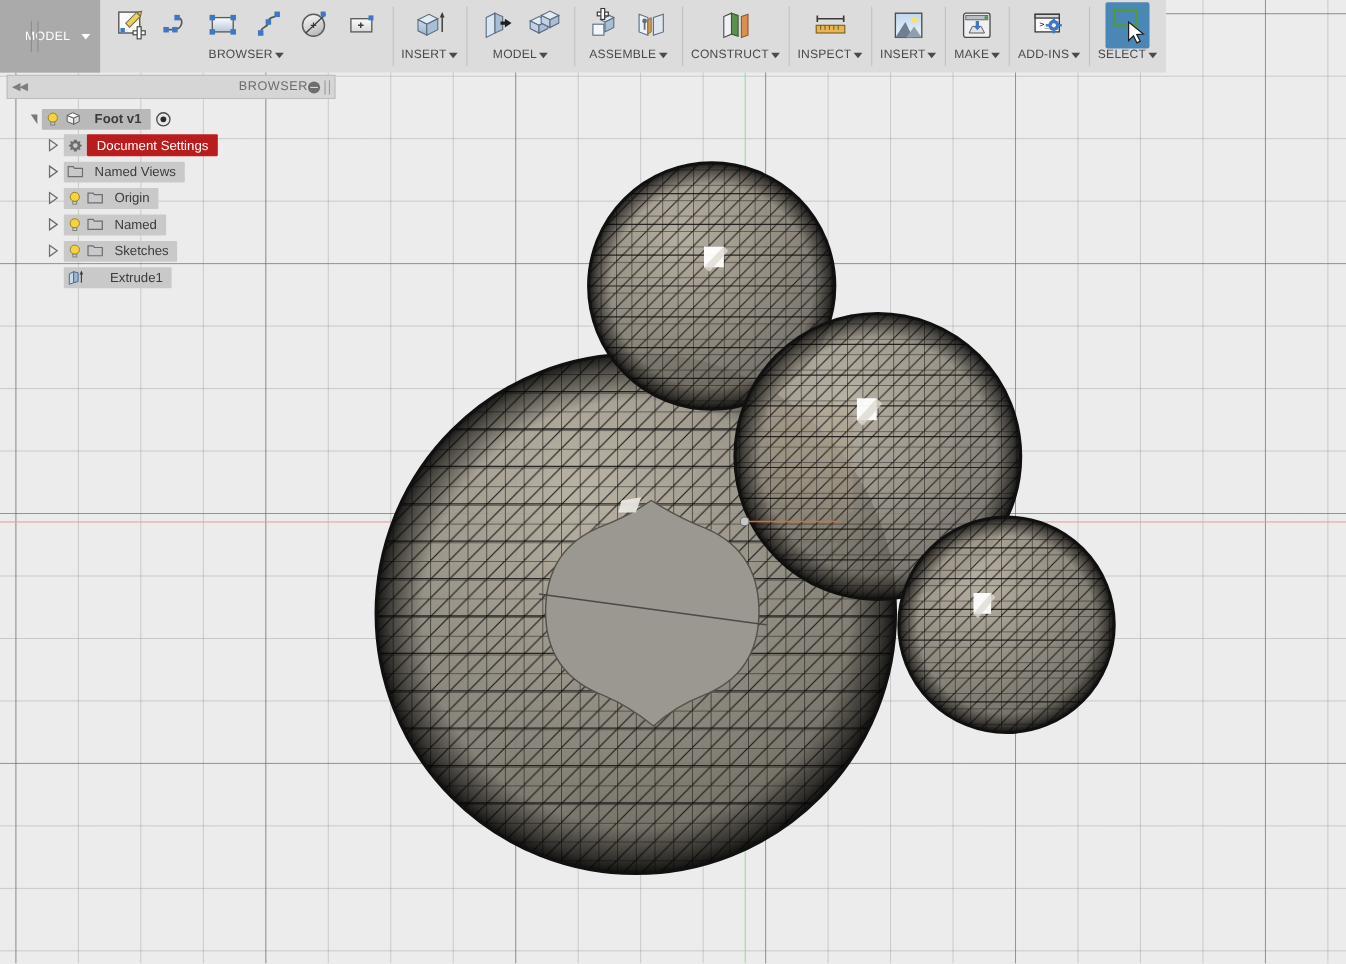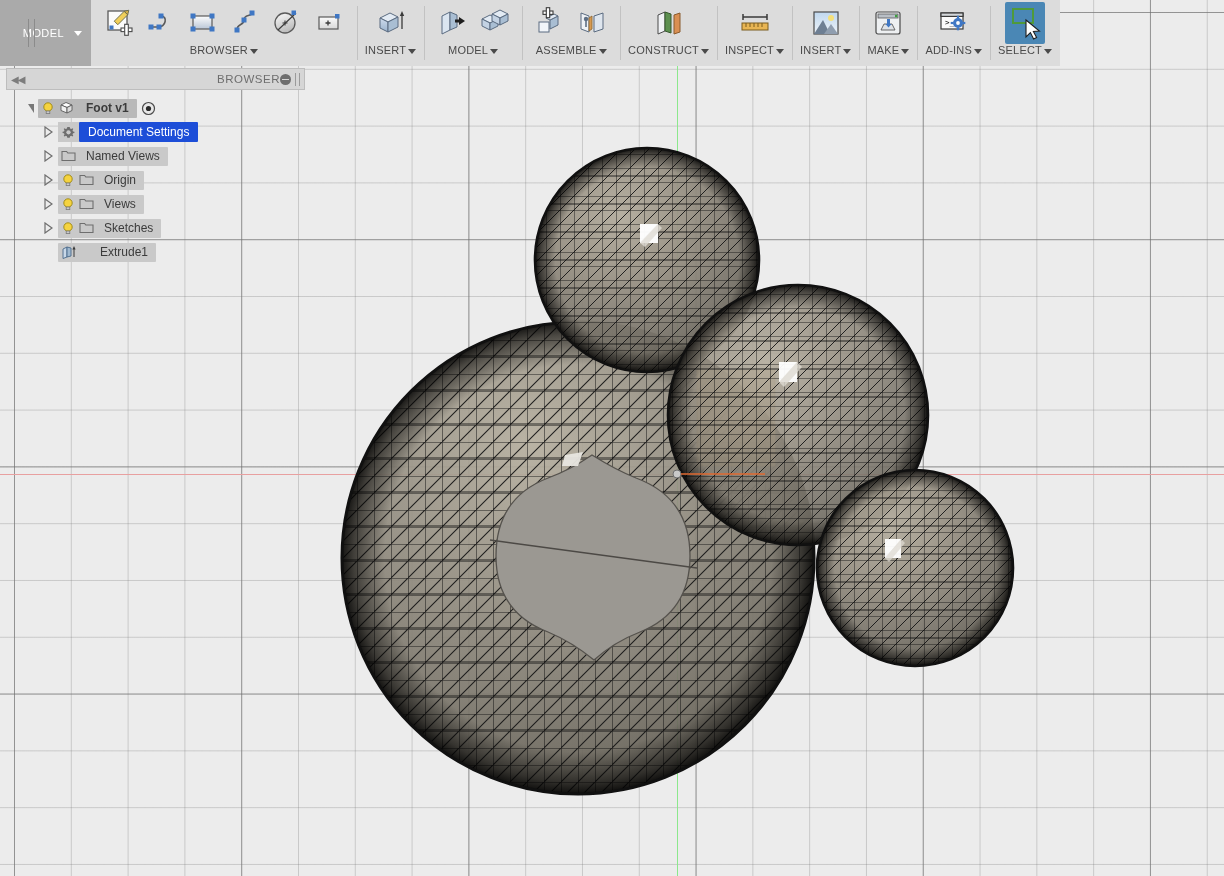--- a/index.html
+++ b/index.html
@@ -107,21 +107,21 @@
   .tri-down {
     width: 0; height: 0; border-left: 6px solid transparent;
     border-top: 9px solid #787878; margin-right: 4px;
   }
   .pill {
     display: inline-flex; align-items: center; gap: 4px;
     background: #c9c9c9; padding: 2px 8px 3px 3px; border-radius: 1px;
   }
   .pill.root { background: #b9b9b9; }
   .sel {
-    background: #1d4ed8; color: #fff; padding: 3px 9px; border-radius: 1px;
+    background: #b91c1c; color: #fff; padding: 3px 9px; border-radius: 1px;
   }
   .bulb { width: 14px; height: 14px; flex: 0 0 14px; }
   .ficon { width: 15px; height: 14px; flex: 0 0 15px; }
 </style>
 </head>
 <body>
 
 <div id="app">
 
   <div id="viewport">
@@ -671,21 +671,21 @@
           <svg width="14" height="14" viewBox="0 0 14 14">
             <circle cx="7" cy="6" r="4.2" fill="#f5d33f" stroke="#9a8411" stroke-width=".9"></circle>
             <rect x="5.2" y="10" width="3.6" height="2.6" fill="#c9c9c9" stroke="#7a7a7a" stroke-width=".8"></rect>
           </svg>
         </span>
         <span class="ficon">
           <svg width="15" height="13" viewBox="0 0 15 13">
             <path d="M1 2.5 H5.6 L6.8 4 H14 V11.5 H1 Z" fill="none" stroke="#6e6e6e" stroke-width="1.1"></path>
           </svg>
         </span>
-        <span style="margin-left:6px;">Views</span>
+        <span style="margin-left:6px;">Named</span>
       </span>
     </div>
 
     <div class="trow2" style="padding-left:38px;">
       <span style="display:inline-flex;margin-right:5px;">
         <svg width="9" height="12" viewBox="0 0 9 12">
             <polygon points="1,1 8,6 1,11" fill="none" stroke="#6e6e6e" stroke-width="1.2"></polygon>
           </svg>
       </span>
       <span class="pill">

